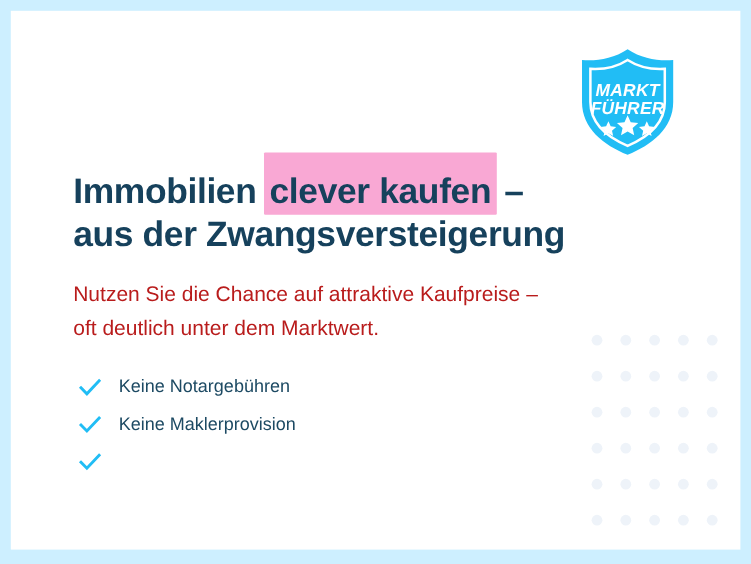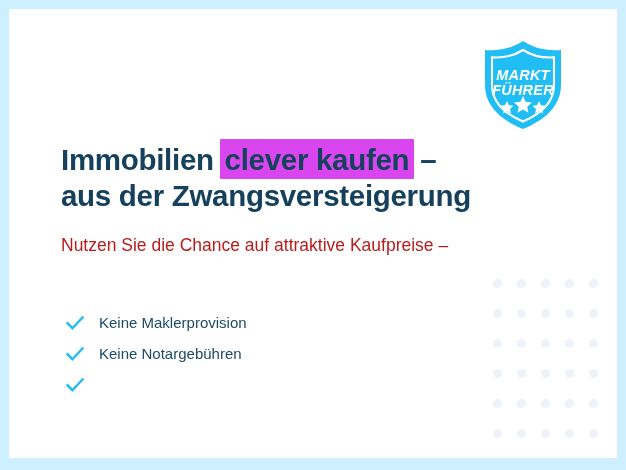--- a/index.html
+++ b/index.html
@@ -83,22 +83,22 @@
     width: 520px;
     margin: 0;
     font-size: 29.5px;
     font-weight: 700;
     line-height: 36px;
     letter-spacing: -0.3px;
     color: #16415c;
   }
   .headline .hl-line { display: block; white-space: nowrap; }
   .headline .mark {
-    background: #d946ef;
-    padding: 4px 5px 3px 5px;
+    background: #f9a8d4;
+    padding: 16px 5px 3px 5px;
     margin: 16px -2px;
     border-radius: 1px;
     box-decoration-break: clone;
     -webkit-box-decoration-break: clone;
   }
 
   
   .subheading {
     position: absolute;
     left: 52px;
@@ -199,42 +199,43 @@
       </svg>
     </div>
 
     <h1 class="headline">
       <span class="hl-line"><span>Immobilien </span><span class="mark">clever kaufen</span><span> –</span></span>
       <span class="hl-line">aus der Zwangsversteigerung</span>
     </h1>
 
     <p class="subheading">
       <span class="sub-line">Nutzen Sie die Chance auf attraktive Kaufpreise –</span>
+      <span class="sub-line">oft deutlich unter dem Marktwert.</span>
     </p>
 
     <ul class="benefits">
+      <li class="benefit-item">
+        <span class="check-icon">
+          <svg width="20" height="20" viewBox="0 0 20 20" xmlns="http://www.w3.org/2000/svg">
+            <path d="M2.5 10.2 L7.4 15.2 L17.6 4.4" fill="none" stroke="#21bdf5" stroke-width="2.4" stroke-linecap="square"></path>
+          </svg>
+        </span>
+        <span class="benefit-label">Keine Notargebühren</span>
+      </li>
       <li class="benefit-item">
         <span class="check-icon">
           <svg width="20" height="20" viewBox="0 0 20 20" xmlns="http://www.w3.org/2000/svg">
             <path d="M2.5 10.2 L7.4 15.2 L17.6 4.4" fill="none" stroke="#21bdf5" stroke-width="2.4" stroke-linecap="square"></path>
           </svg>
         </span>
         <span class="benefit-label">Keine Maklerprovision</span>
       </li>
       <li class="benefit-item">
         <span class="check-icon">
           <svg width="20" height="20" viewBox="0 0 20 20" xmlns="http://www.w3.org/2000/svg">
             <path d="M2.5 10.2 L7.4 15.2 L17.6 4.4" fill="none" stroke="#21bdf5" stroke-width="2.4" stroke-linecap="square"></path>
           </svg>
         </span>
-        <span class="benefit-label">Keine Notargebühren</span>
-      </li>
-      <li class="benefit-item">
-        <span class="check-icon">
-          <svg width="20" height="20" viewBox="0 0 20 20" xmlns="http://www.w3.org/2000/svg">
-            <path d="M2.5 10.2 L7.4 15.2 L17.6 4.4" fill="none" stroke="#21bdf5" stroke-width="2.4" stroke-linecap="square"></path>
-          </svg>
-        </span>
       </li>
     </ul>
 
   </div>
 </div>
 
 </body></html>

